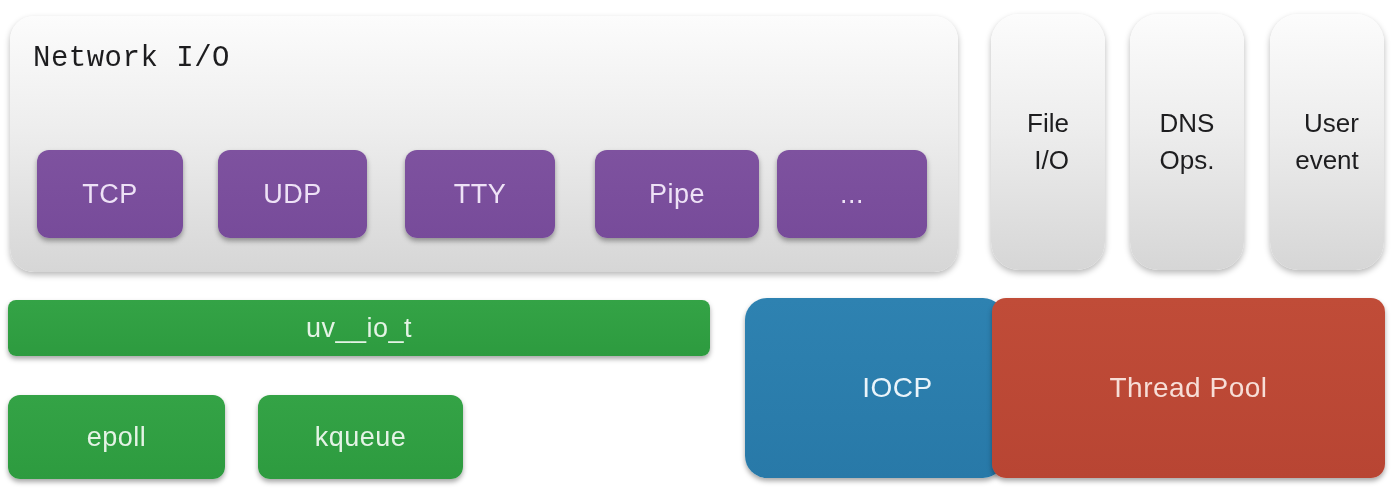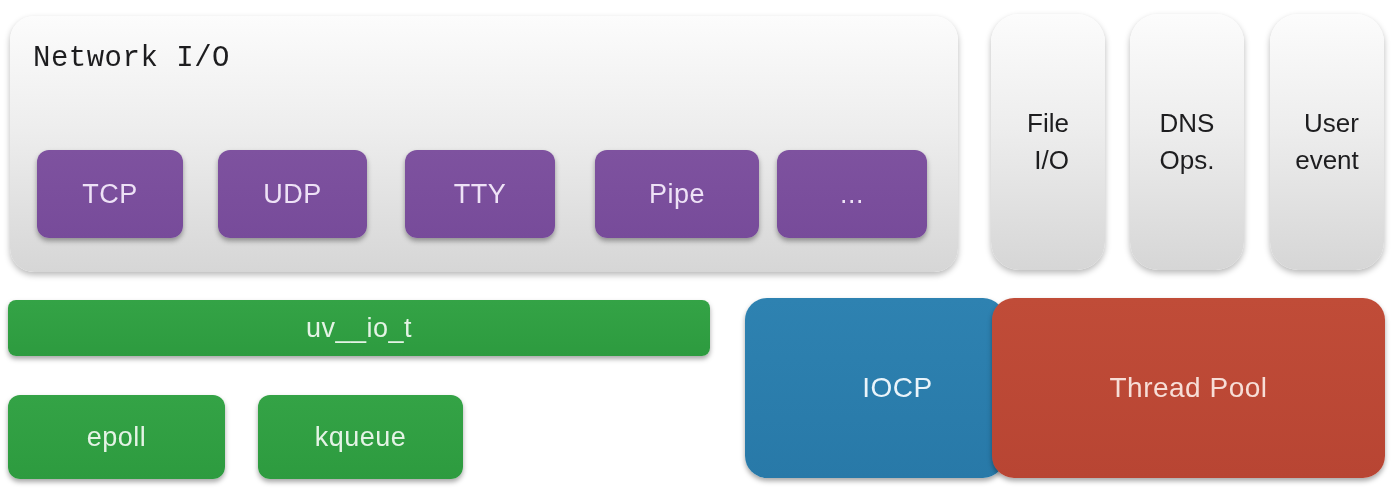--- a/index.html
+++ b/index.html
@@ -106,21 +106,21 @@
   }
 
   .red {
     background: linear-gradient(180deg, #c04c38 0%, #b84533 100%);
     color: #f7ded7;
     font-size: 28px;
   }
   .threadpool-box {
     left: 992px; top: 298px;
     width: 393px; height: 180px;
-    border-radius: 22px;
+    border-radius: 14px;
   }
 </style>
 </head>
 <body>
 
 <div class="stage">
 
   <div class="gray-panel network-panel">
     <div class="network-title">Network I/O</div>
   </div>

